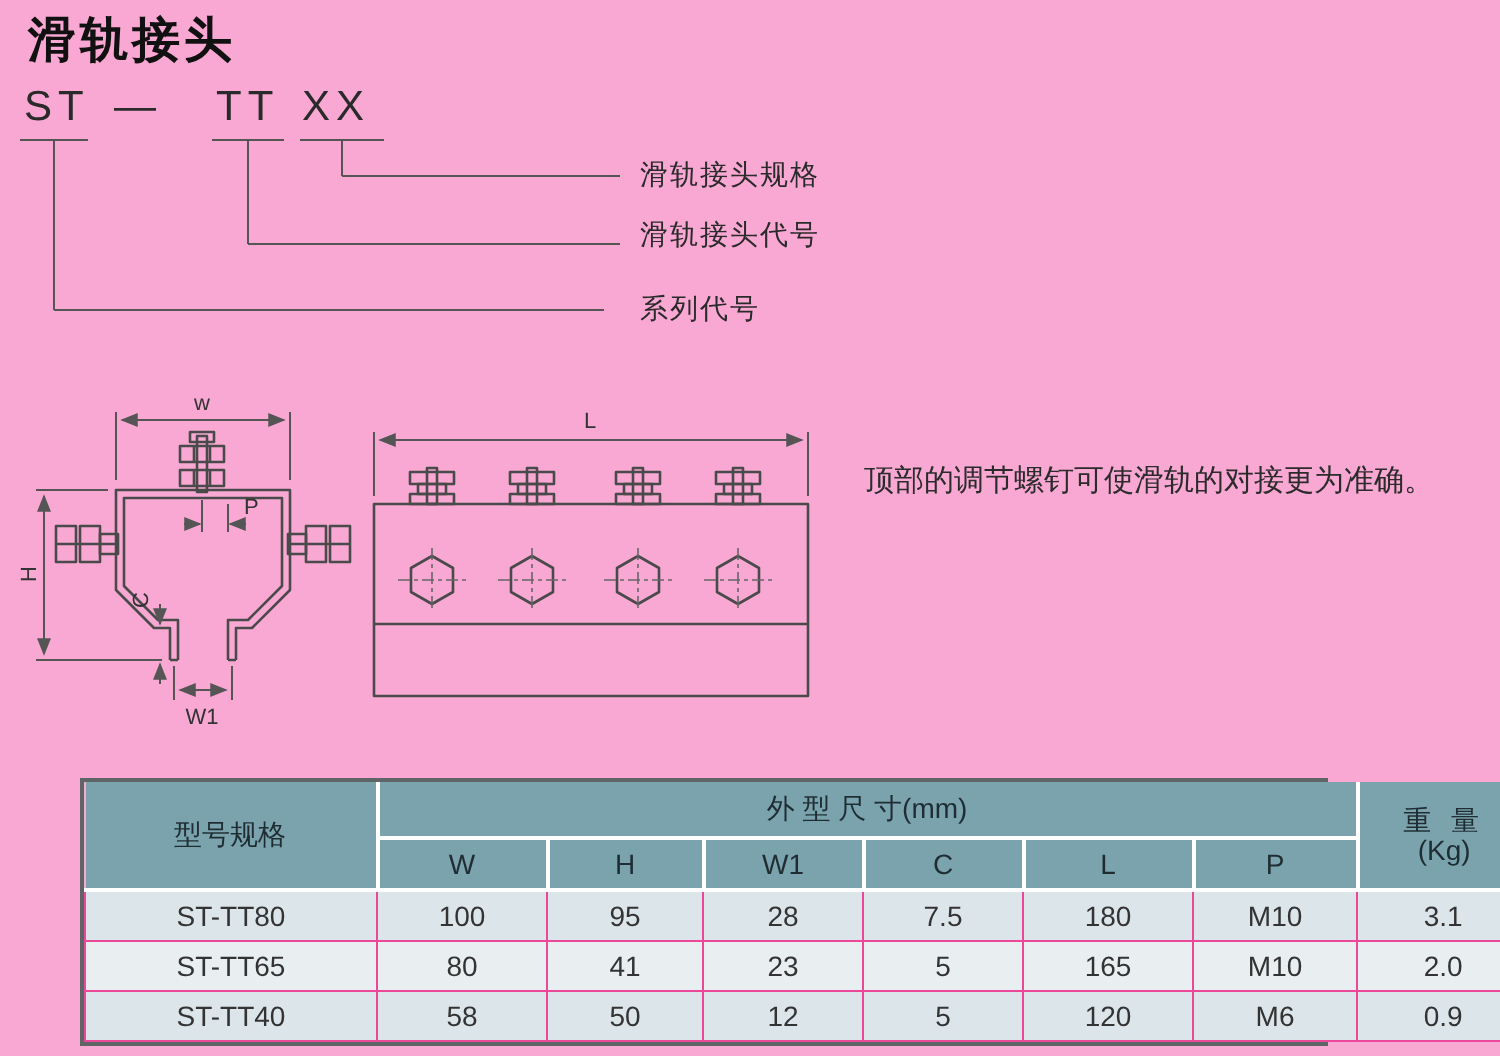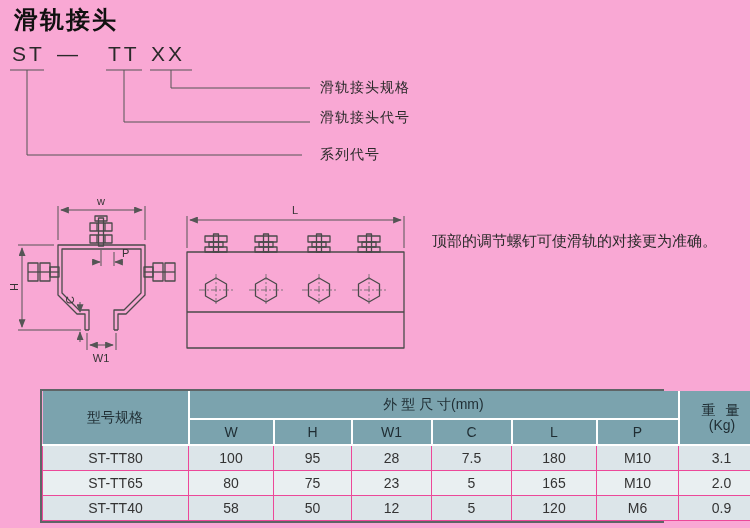--- a/index.html
+++ b/index.html
@@ -219,21 +219,21 @@
           <td>95</td>
           <td>28</td>
           <td>7.5</td>
           <td>180</td>
           <td>M10</td>
           <td>3.1</td>
         </tr>
         <tr class="row-b">
           <td>ST-TT65</td>
           <td>80</td>
-          <td>75</td>
+          <td>41</td>
           <td>23</td>
           <td>5</td>
           <td>165</td>
           <td>M10</td>
           <td>2.0</td>
         </tr>
         <tr class="row-a">
           <td>ST-TT40</td>
           <td>58</td>
           <td>50</td>

